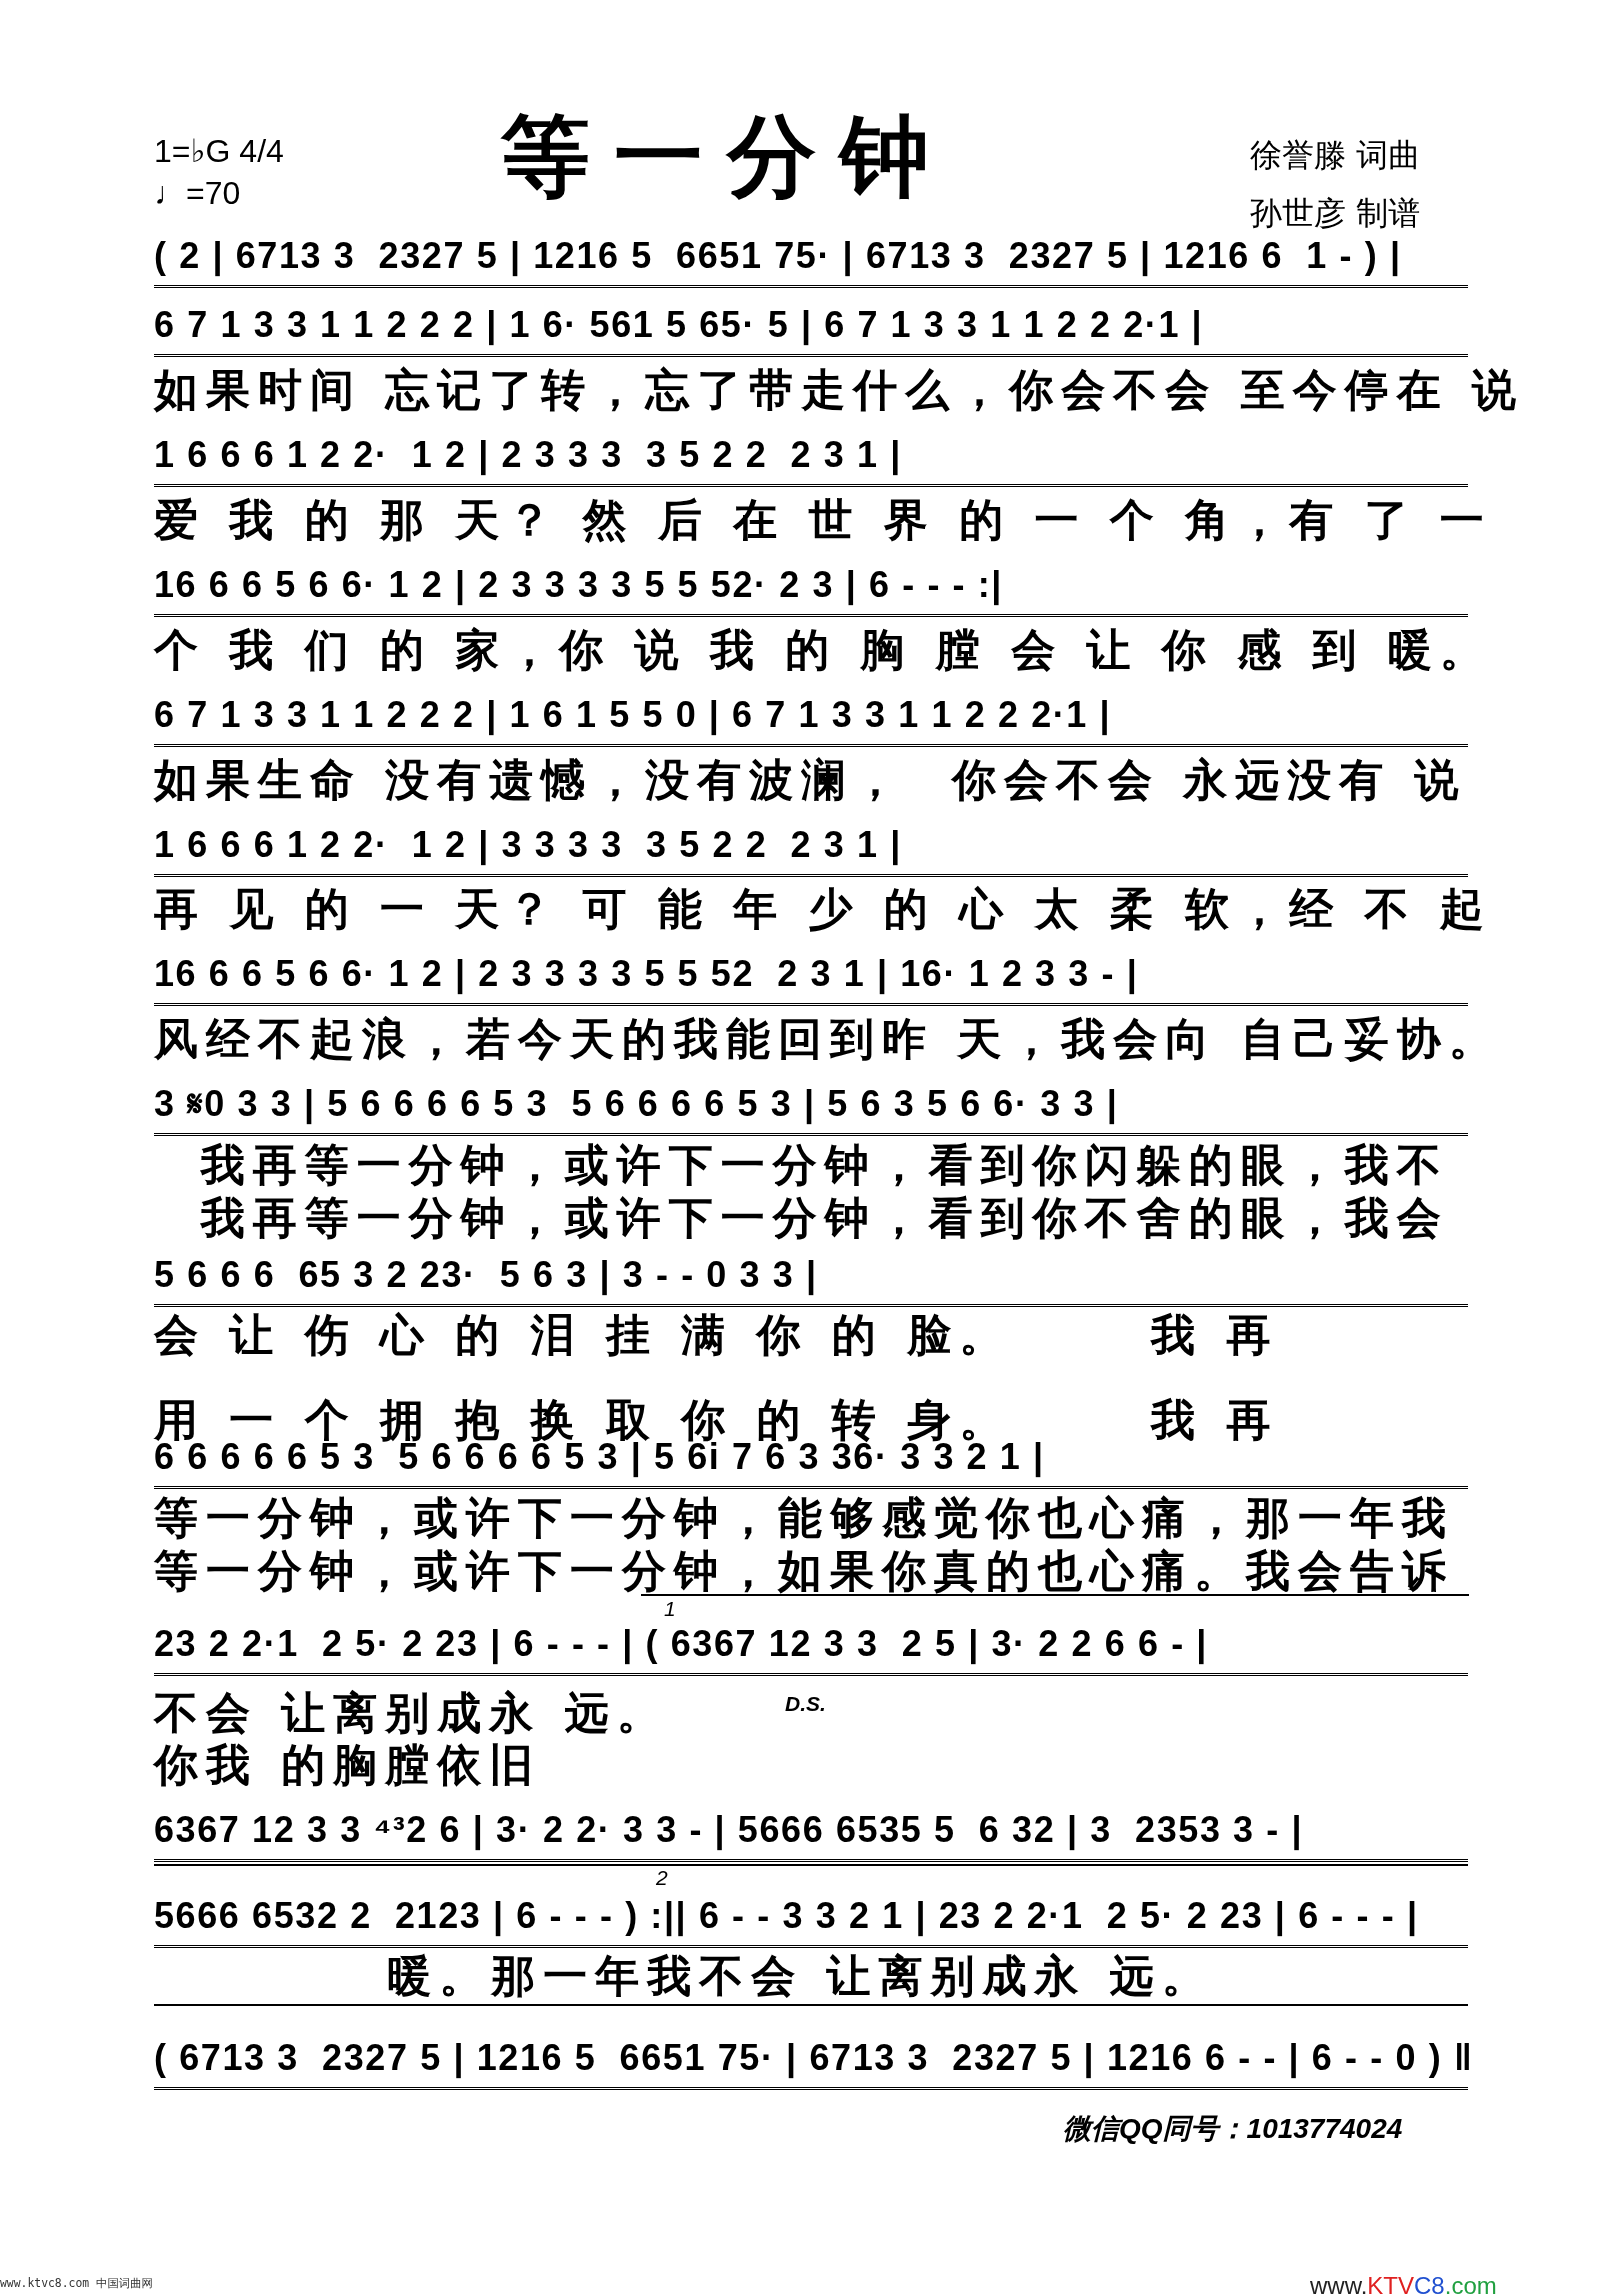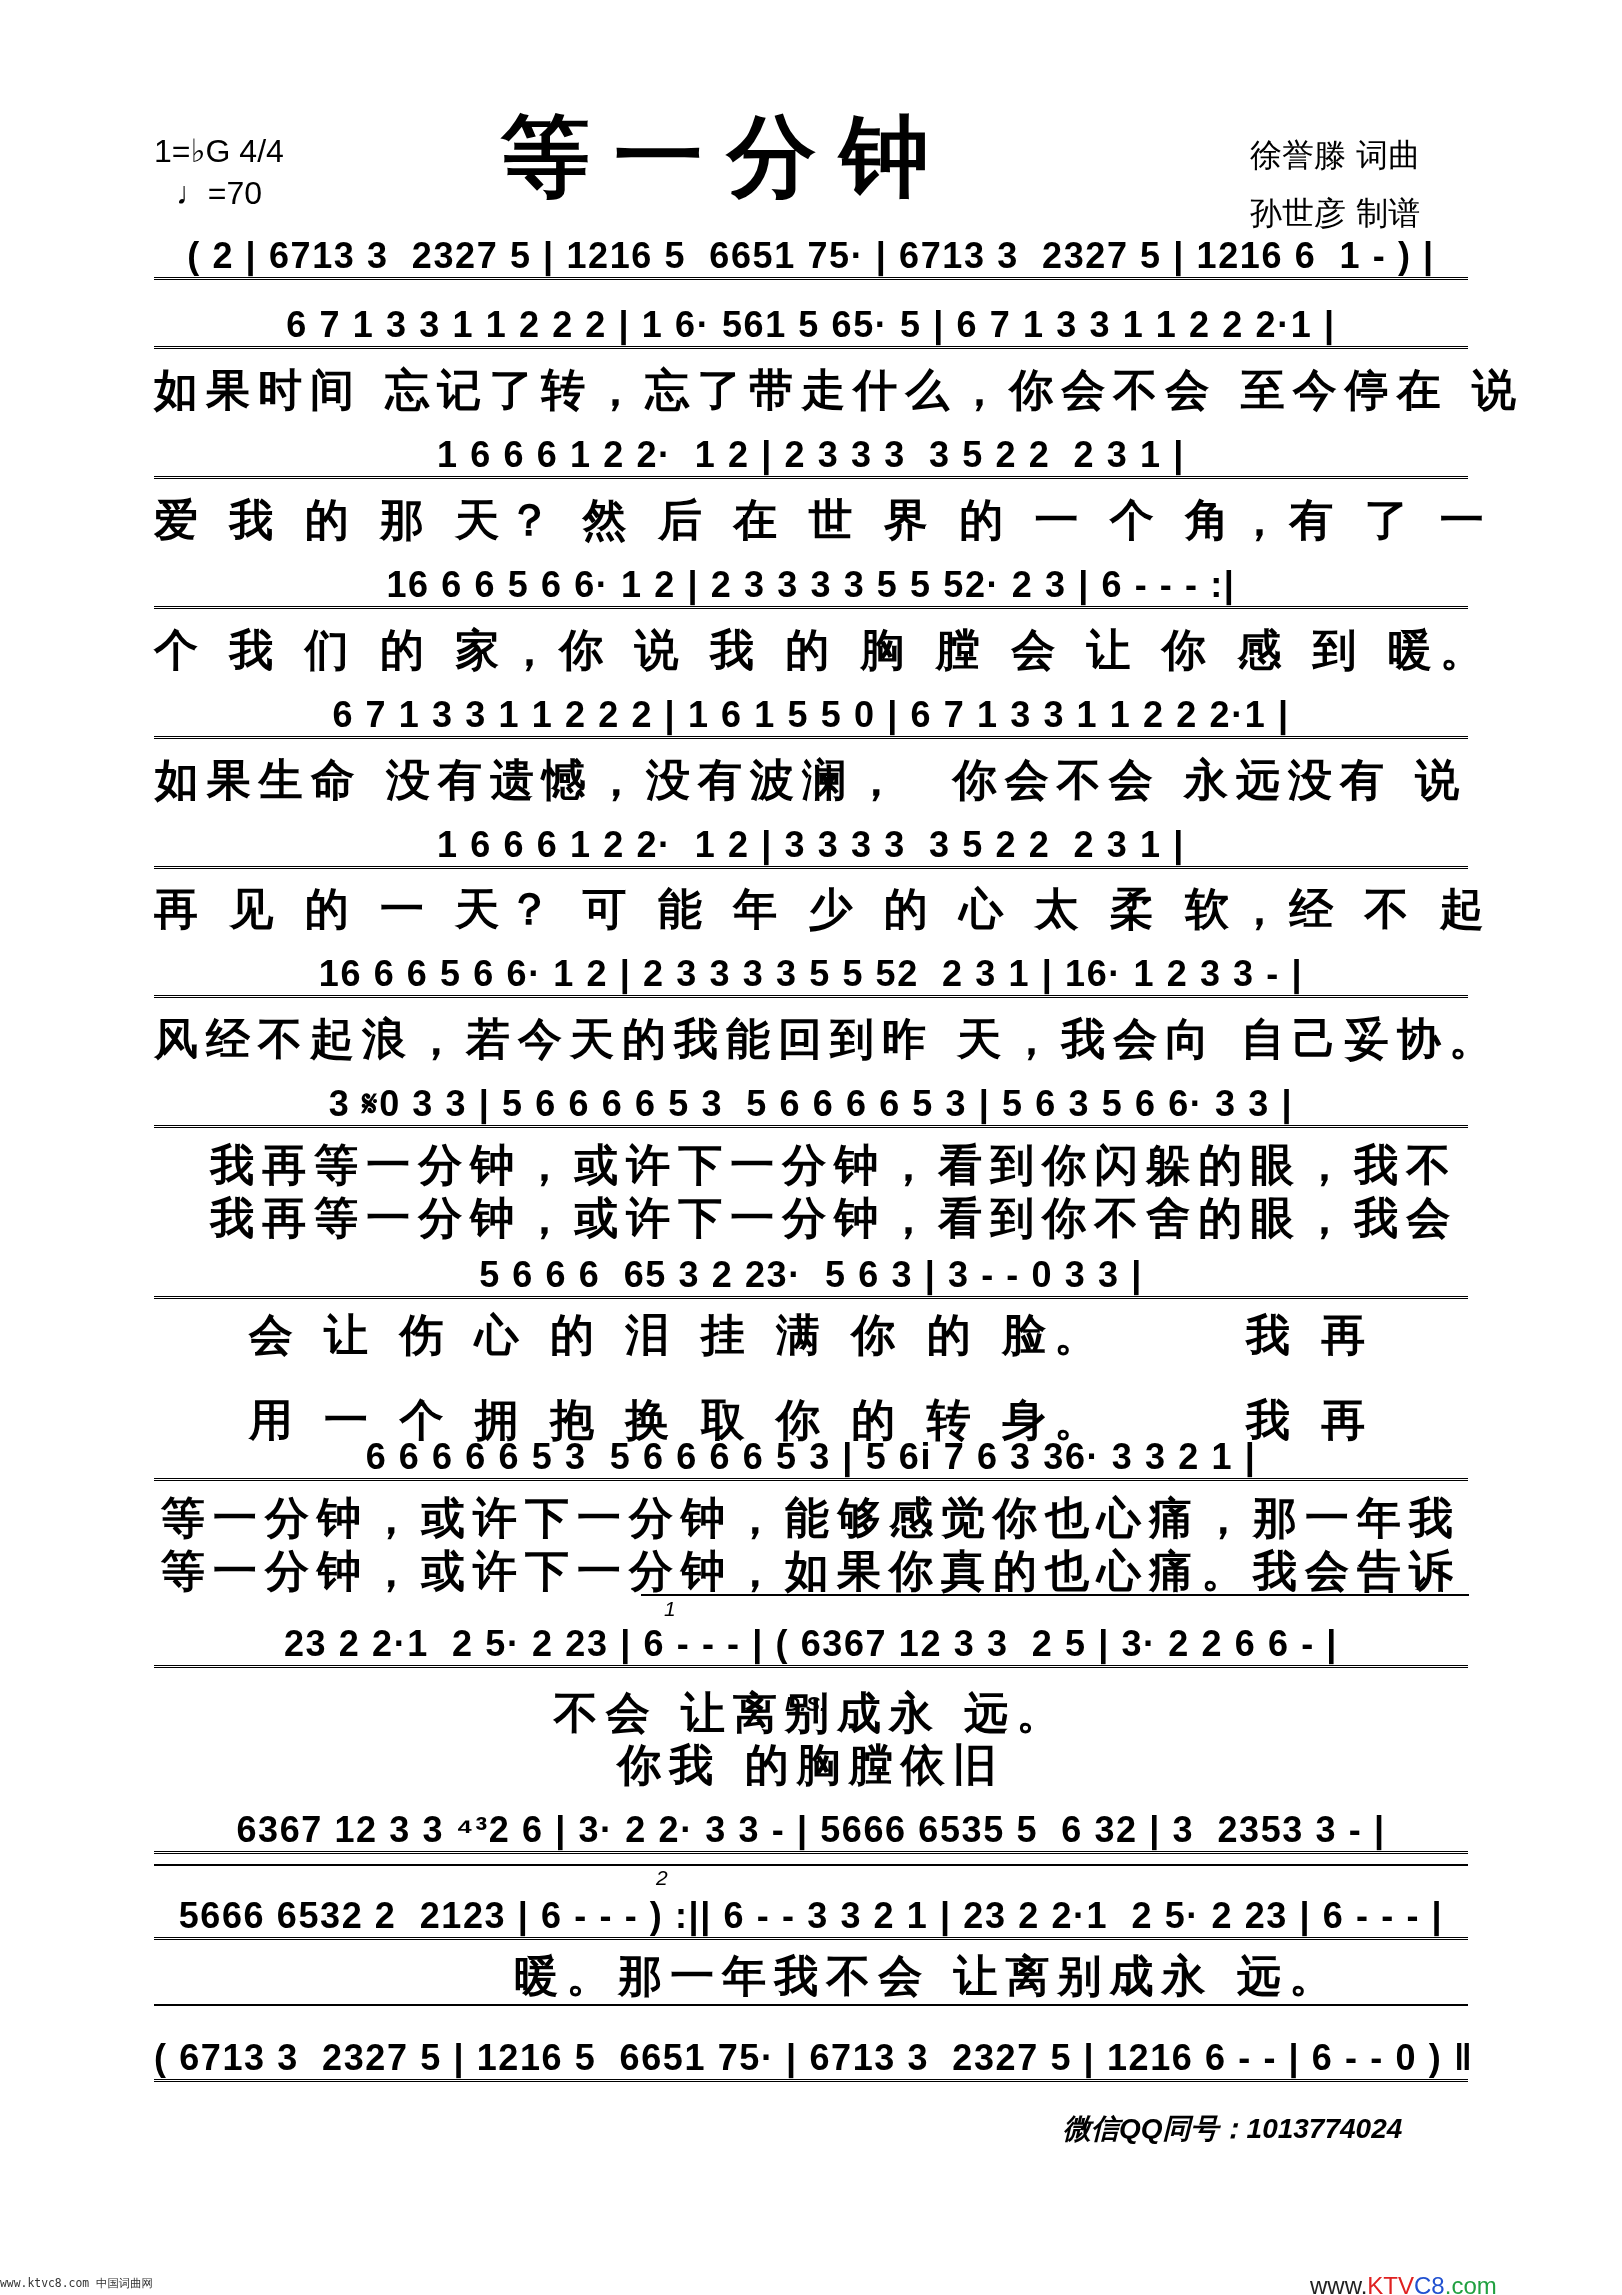--- a/index.html
+++ b/index.html
@@ -1,22 +1,22 @@
 <!DOCTYPE html>
 <html style="font-size:13px"><head>
 <meta charset="utf-8">
 <style>
   html,body{margin:0;padding:0;background:#fff;}
   body{width:1623px;height:2295px;position:relative;overflow:hidden;font-family:"Liberation Sans","DejaVu Sans",sans-serif;color:#000;}
-  .abs{position:absolute;text-align:center;}
+  .abs{position:absolute;}
   .title{left:0;width:1454px;top:97px;text-align:center;font-size:89px;font-weight:bold;letter-spacing:24px;font-family:"DejaVu Sans",sans-serif;}
   .key{left:154px;top:130px;font-size:32px;line-height:42px;}
   .credits{left:1250px;top:126px;font-size:32px;line-height:58px;font-family:"DejaVu Sans",sans-serif;}
   .row{left:154px;width:1314px;font-size:36px;white-space:pre;font-family:"Liberation Sans",sans-serif;font-weight:bold;letter-spacing:1.6px;}
-  .notes{border-bottom:3.2px double #000;padding-bottom:0;}
+  .notes{border-bottom:3.2px double #000;padding-bottom:8px;}
   .lyric{left:154px;width:1314px;font-size:44px;white-space:pre;letter-spacing:8px;font-family:"DejaVu Sans",sans-serif;font-weight:bold;}
   .ds{font-size:21px;font-style:italic;font-weight:bold;}
   .volta{font-size:21px;font-style:italic;}
   .contact{left:1063px;top:2110px;font-size:28px;font-weight:bold;font-style:italic;}
   .watermark{left:1310px;top:2272px;font-size:24px;}
   .wm-www{color:#222;}
   .wm-k{color:#e02020;}
   .wm-c{color:#2050d0;}
   .wm-com{color:#20a040;}
   .source{left:0;top:2276px;font-size:11.4px;color:#333;font-family:"DejaVu Sans Mono",monospace;}

